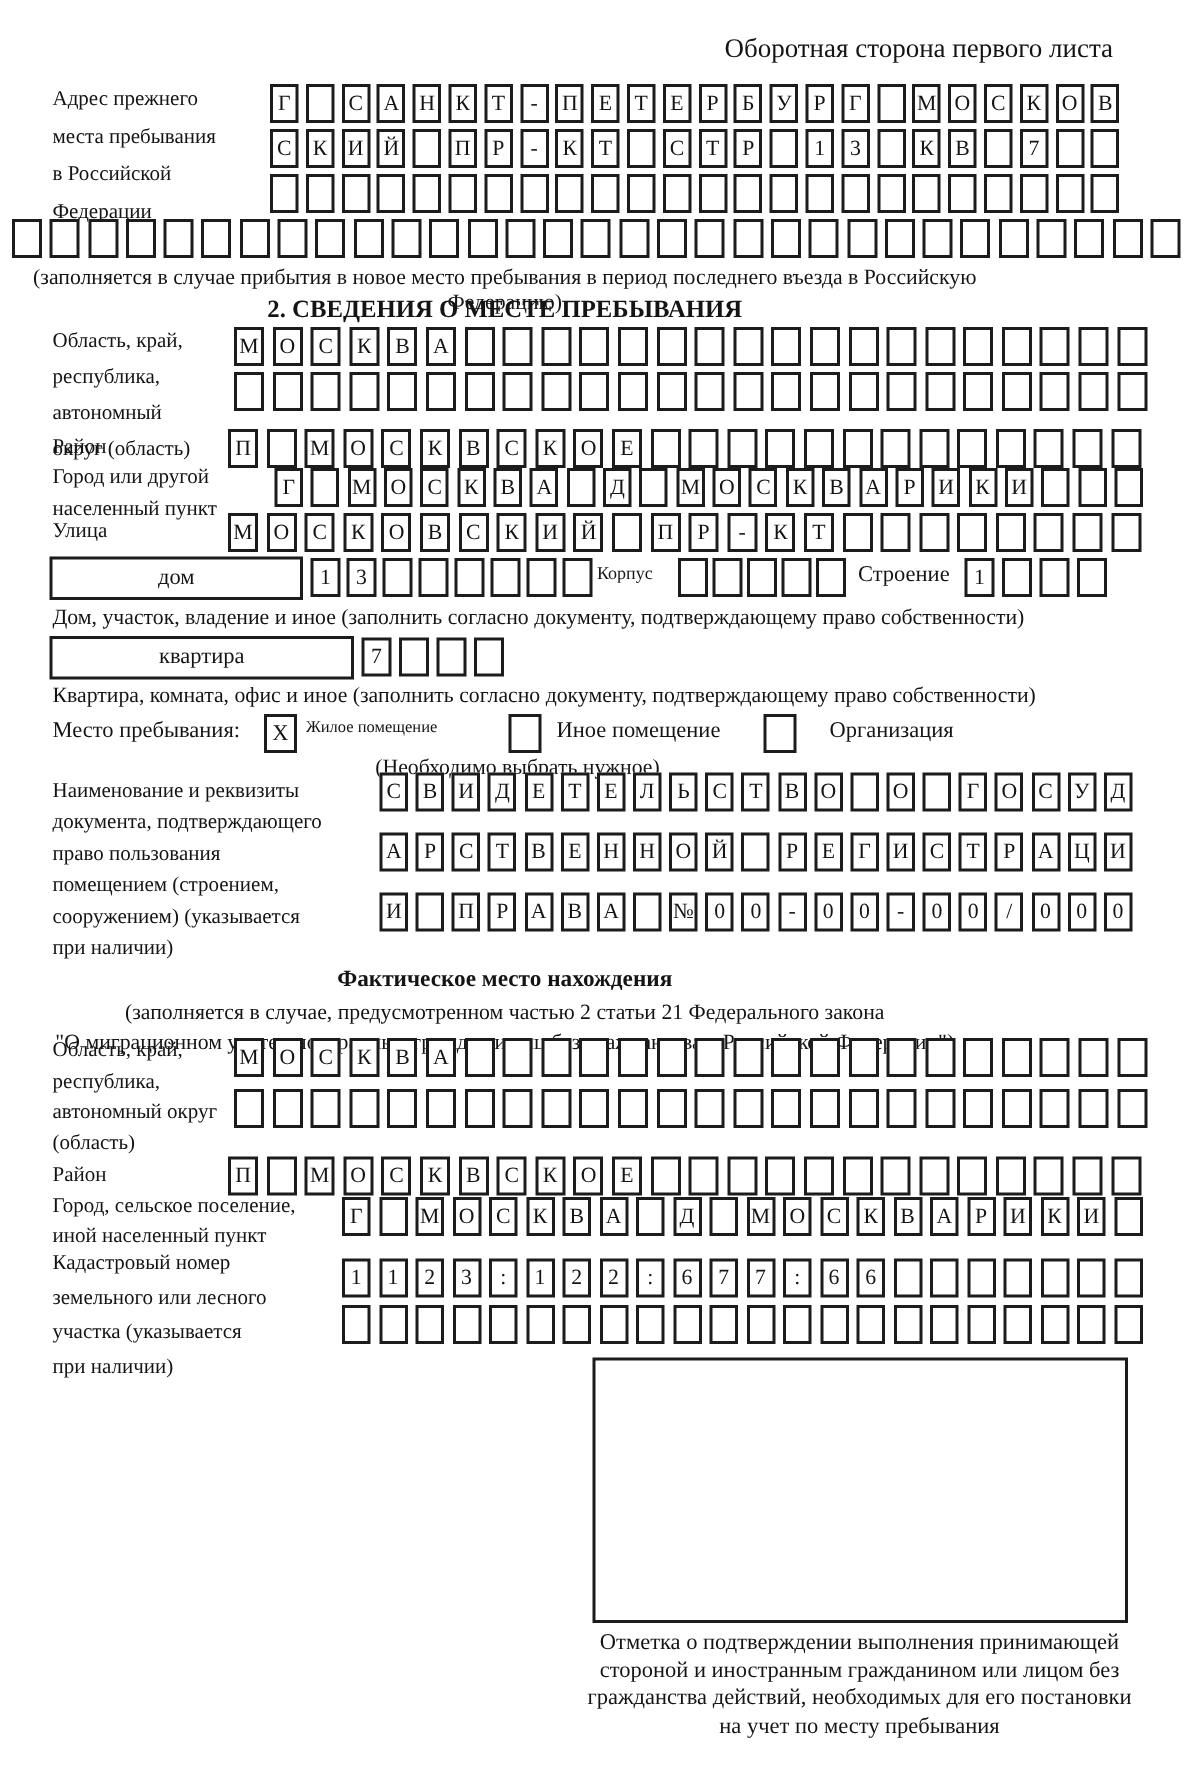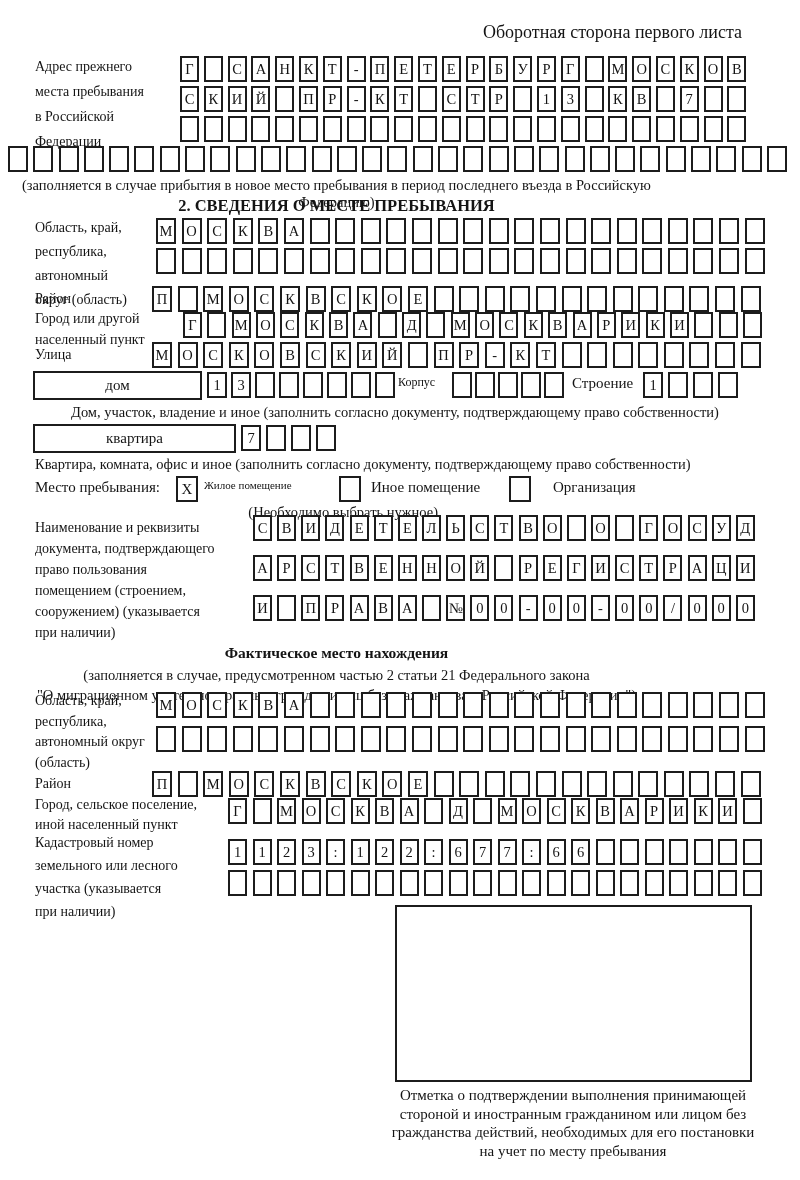--- a/index.html
+++ b/index.html
@@ -317,39 +317,39 @@
     <span class="cell"></span>
     <span class="cell"></span>
   </div>
 <div class="abs" style="left:572px;top:375px;font-size:15px;">Строение</div>
 <div class="cellrow" style="left:643px;top:372px;--w:20px;--g:5px;">
     <span class="cell">1</span>
     <span class="cell"></span>
     <span class="cell"></span>
     <span class="cell"></span>
   </div>
-<div class="abs cap" style="left:35px;top:404px;margin-left:36px;">Дом, участок, владение и иное (заполнить согласно документу, подтверждающему право собственности)</div>
+<div class="abs cap" style="left:35px;top:404px;">Дом, участок, владение и иное (заполнить согласно документу, подтверждающему право собственности)</div>
 
 <div class="lblbox" style="left:33px;top:424px;width:203px;height:29px;">квартира</div>
 <div class="cellrow" style="left:241px;top:425px;--w:20px;--g:5px;">
     <span class="cell">7</span>
     <span class="cell"></span>
     <span class="cell"></span>
     <span class="cell"></span>
   </div>
 <div class="abs cap" style="left:35px;top:456px;">Квартира, комната, офис и иное (заполнить согласно документу, подтверждающему право собственности)</div>
 
 <div class="abs" style="left:35px;top:479px;font-size:15px;">Место пребывания:</div>
 <div class="chk" style="left:176px;top:476px;">X</div>
 <div class="abs" style="left:204px;top:479px;font-size:11px;">Жилое помещение</div>
 <div class="chk" style="left:339px;top:476px;"></div>
 <div class="abs" style="left:371px;top:479px;font-size:15px;text-align:right;">Иное помещение</div>
 <div class="chk" style="left:509px;top:476px;"></div>
 <div class="abs" style="left:553px;top:479px;font-size:15px;">Организация</div>
-<div class="abs cap" style="left:228px;top:504px;width:210px;text-align:right;">(Необходимо выбрать нужное)</div>
+<div class="abs cap" style="left:240px;top:504px;width:210px;text-align:center;">(Необходимо выбрать нужное)</div>
 
 <div class="abs lbl" style="left:35px;top:517px;line-height:21px;">Наименование и реквизиты
 документа, подтверждающего
 право пользования
 помещением (строением,
 сооружением) (указывается
 при наличии)</div>
 <div class="cellrow" style="left:253px;top:515px;--w:19px;--g:5.15px;">
     <span class="cell">С</span>
     <span class="cell">В</span>

